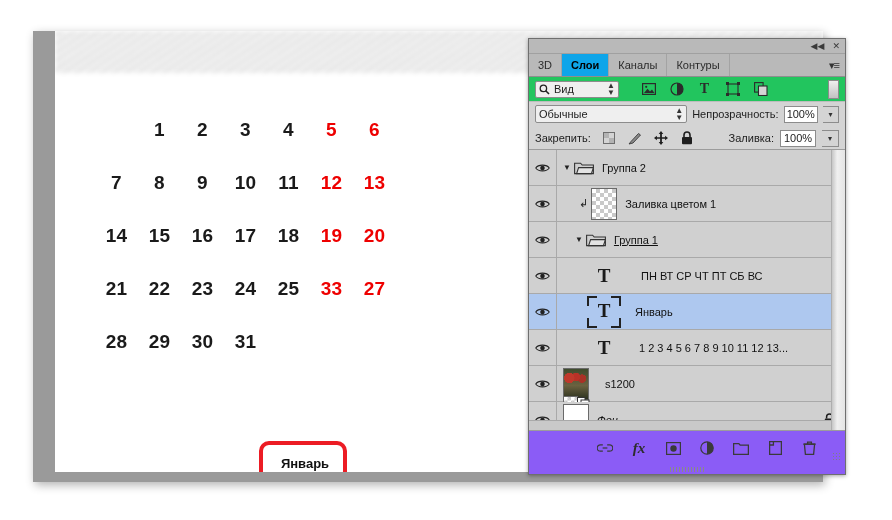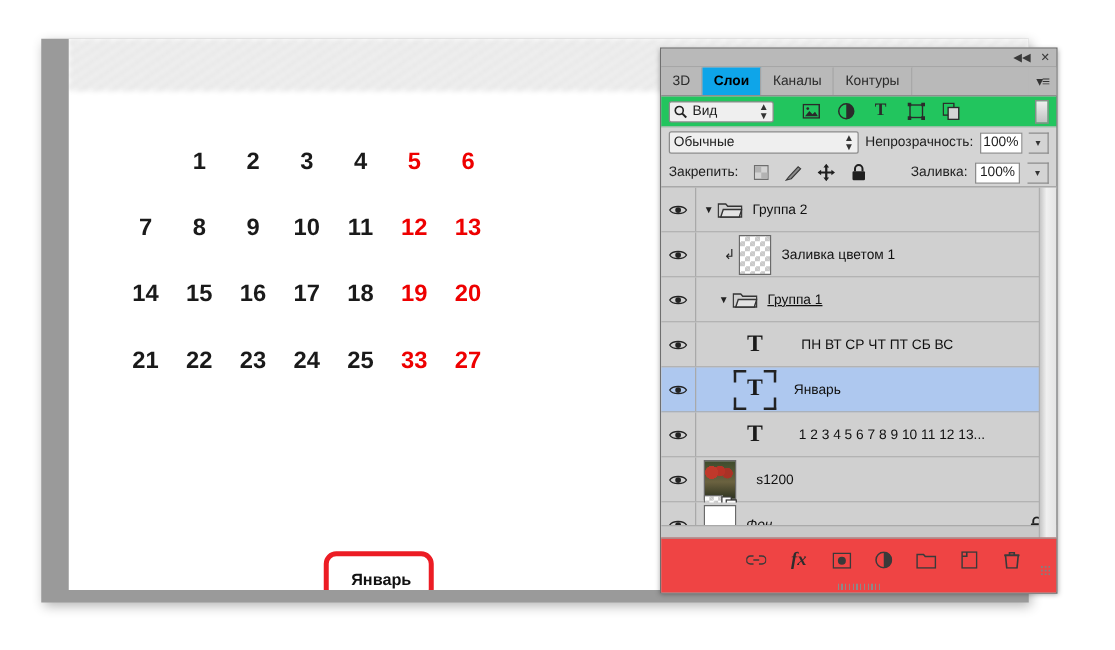--- a/index.html
+++ b/index.html
@@ -197,21 +197,21 @@
     position:absolute;right:0;top:0;bottom:0;width:13px;
     background:linear-gradient(90deg,#c6c6c6,#f0f0f0 40%,#e4e4e4);
     border-left:1px solid #aeaeae;
   }
   .list-gutter{
     position:absolute;left:0;right:0;bottom:0;height:10px;background:#c9c9c9;
     border-top:1px solid #a9a9a9;
   }
 
   .ps-footer{
-    position:absolute;left:0;right:0;bottom:0;height:43px;background:#ef4444;
+    position:absolute;left:0;right:0;bottom:0;height:43px;background:#8b5cf6;
     border-top:1px solid #9c9c9c;
   }
   .footer-icons{
     height:26px;display:flex;align-items:center;justify-content:flex-end;
     gap:18px;padding-right:28px;padding-top:4px;
   }
   .fi2{width:16px;height:16px;display:flex;align-items:center;justify-content:center;color:#2d2d2d;}
   .grip{
     position:absolute;right:5px;bottom:14px;width:8px;height:8px;
     background-image:radial-gradient(#808080 35%,transparent 36%);
@@ -266,20 +266,29 @@
           </tr>
           <tr>
             <td>21</td>
             <td>22</td>
             <td>23</td>
             <td>24</td>
             <td>25</td>
             <td class="we">33</td>
             <td class="we">27</td>
           </tr>
+          <tr>
+            <td>28</td>
+            <td>29</td>
+            <td>30</td>
+            <td>31</td>
+            <td></td>
+            <td class="we"></td>
+            <td class="we"></td>
+          </tr>
         </tbody>
           </table>
       </div>
 
       <div class="month-wrap">
         <div class="month-label">Январь</div>
         <div class="month-ring"></div>
       </div>
 
     </div>

